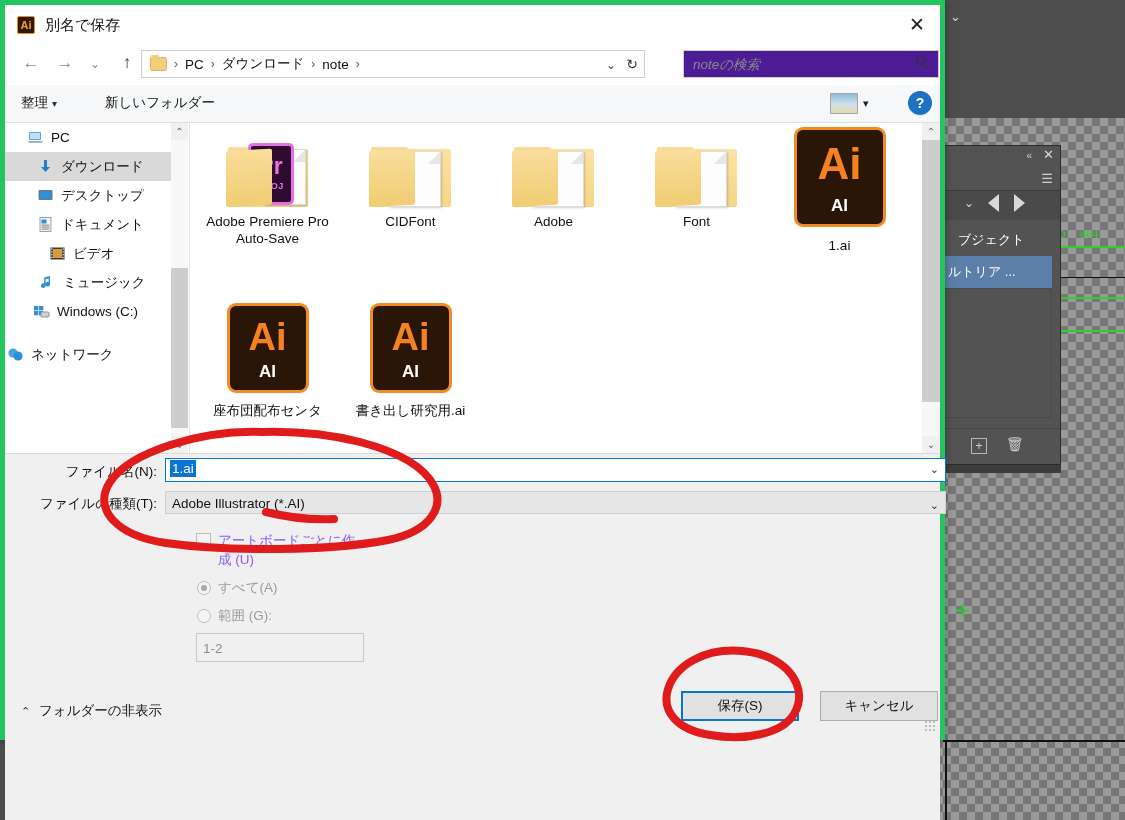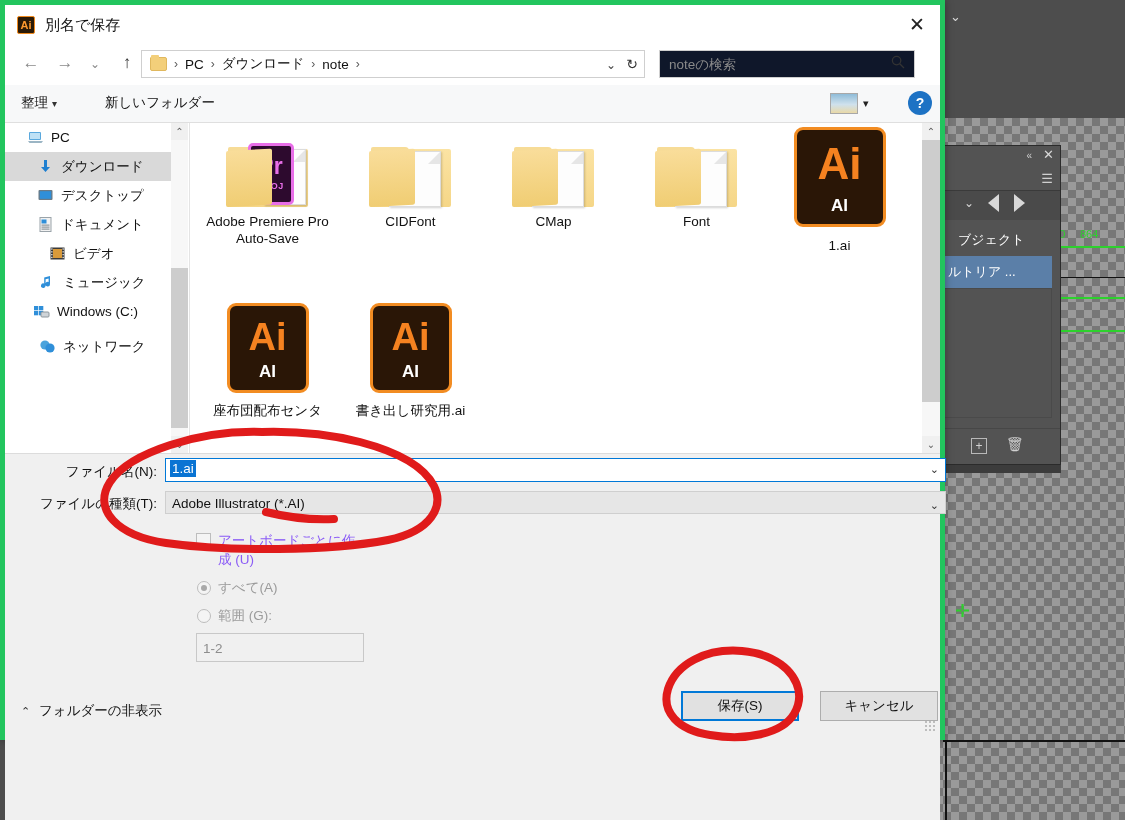--- a/index.html
+++ b/index.html
@@ -101,22 +101,22 @@
   #crumb-folder {
     width: 17px; height: 14px; background: #f3cf7a; border: 1px solid #e0b85e;
     border-radius: 1px 2px 2px 2px; margin: 0 2px 0 4px; position: relative;
   }
   #crumb-folder::before{ content:""; position:absolute; left:0; top:-3px; width:8px; height:3px; background:#f3cf7a; border-radius:1px 1px 0 0;}
   .crumb { font-size: 13.5px; color: #111; padding: 0 2px; }
   .crumb-sep { font-size: 12px; color: #5a5a5a; padding: 0 5px; }
   #crumb-caret { position: absolute; right: 28px; top: 7px; color: #444; font-size: 12px; }
   #crumb-refresh { position: absolute; right: 6px; top: 5px; color: #333; font-size: 14px; }
   #searchbox {
-    position: absolute; left: 654px; top: 5px; width: 256px; height: 28px;
-    border: 1px solid #cfcfcf; background: #0f172a;
+    position: absolute; left: 678px; top: 5px; width: 256px; height: 28px;
+    border: 1px solid #cfcfcf; background: #4c1d95; font-style: italic;
   }
   #search-ph { position: absolute; left: 9px; top: 5px; font-size: 13.5px; color: #8a8a8a; }
   #search-icon { position: absolute; right: 9px; top: 4px; font-size: 15px; color: #333; }
 
   
   #cmdbar { position: relative; height: 38px; background: #f7f8f9; border-bottom: 1px solid #dfdfdf; }
   #btn-organize { position: absolute; left: 16px; top: 9px; font-size: 13.5px; color: #111; }
   #btn-organize .car { font-size: 10px; margin-left: 4px; color:#333; }
   #btn-newfolder { position: absolute; left: 100px; top: 9px; font-size: 13.5px; color: #111; }
   #btn-view {
@@ -441,21 +441,21 @@
                 <rect x="1" y="3" width="4.3" height="4.3"></rect>
                 <rect x="6" y="3" width="4.3" height="4.3"></rect>
                 <rect x="1" y="8" width="4.3" height="4.3"></rect>
                 <rect x="6" y="8" width="4.3" height="4.3"></rect>
               </g>
               <rect x="8" y="9" width="8" height="5" rx="1" fill="#cfd4d8" stroke="#8d969c"></rect>
             </svg>
         </span>
         <span class="tree-lbl">Windows (C:)</span>
       </div>
-      <div class="tree-item" style="padding-left:34px;margin-top:6px">
+      <div class="tree-item" style="padding-left:2px;margin-top:14px">
         <span class="tree-ico">
           <svg width="17" height="17" viewBox="0 0 17 17">
               <circle cx="6" cy="7" r="4.6" fill="#4aa3dc"></circle>
               <circle cx="11" cy="10" r="4.6" fill="#2f8fd9"></circle>
             </svg>
         </span>
         <span class="tree-lbl">ネットワーク</span>
       </div>
     </div>
 
@@ -492,21 +492,21 @@
         <div class="file-name">CIDFont</div>
       </div>
 
       <div class="file-cell" style="left:292px;top:12px">
         <div class="folder">
           <div class="back"></div>
             <div class="tab"></div>
             <div class="paper"></div>
             <div class="front"></div>
         </div>
-        <div class="file-name">CMap</div>
+        <div class="file-name">Adobe</div>
       </div>
 
       <div class="file-cell" style="left:435px;top:12px">
         <div class="folder">
           <div class="back"></div>
             <div class="tab"></div>
             <div class="paper"></div>
             <div class="front"></div>
         </div>
         <div class="file-name">Font</div>

